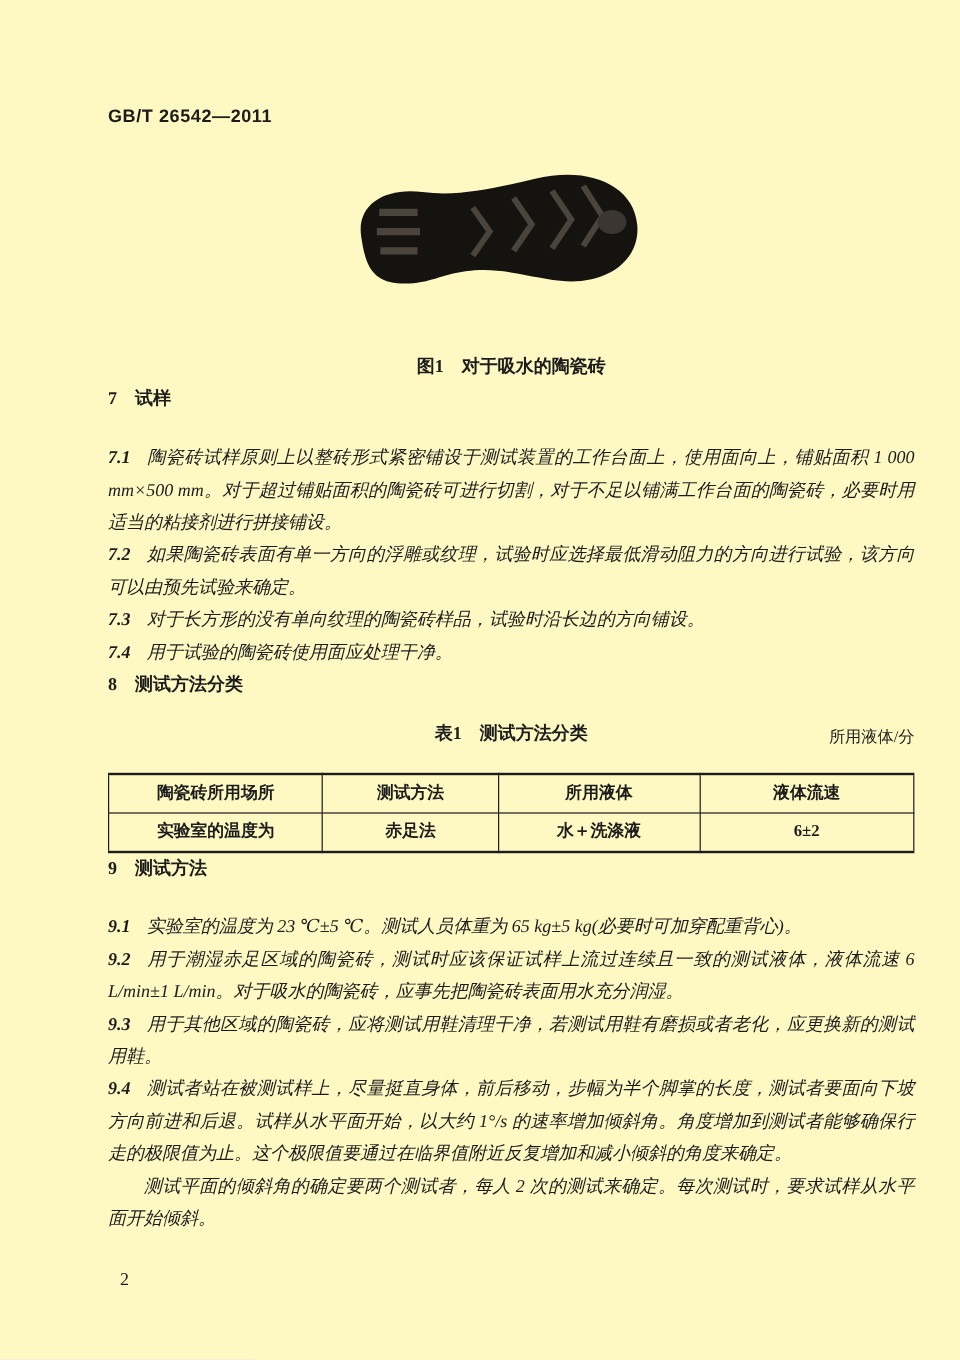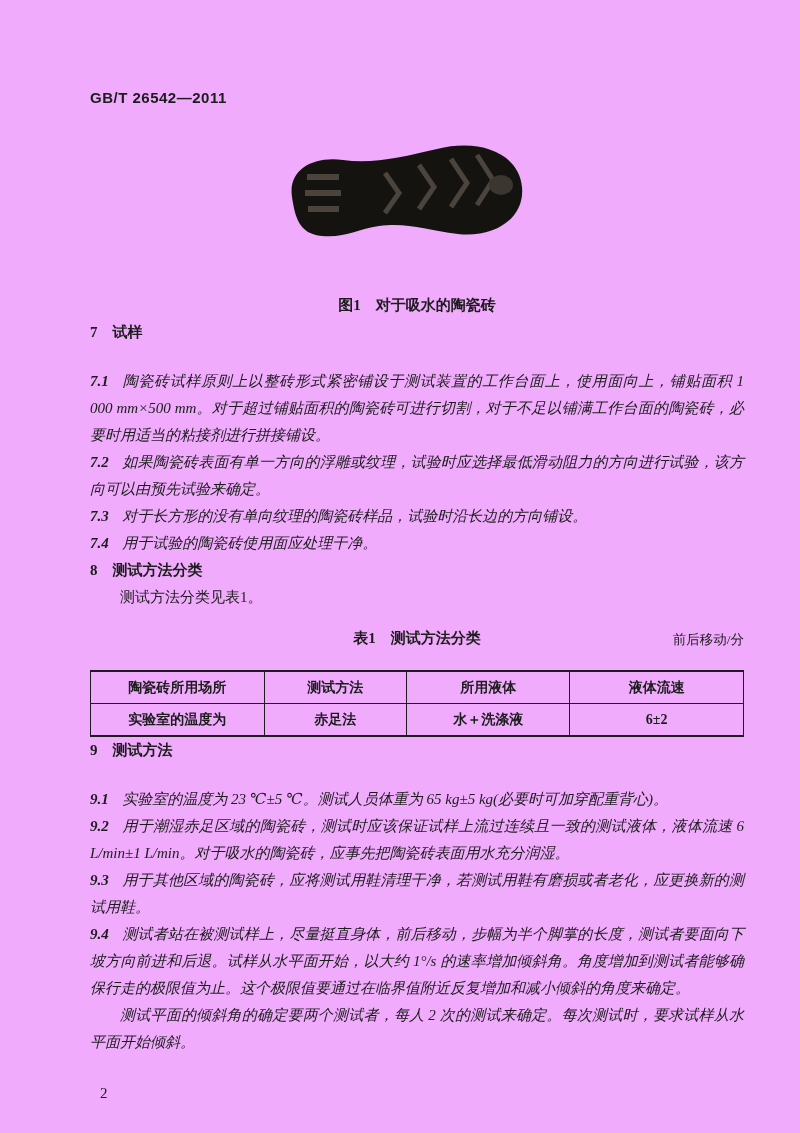--- a/index.html
+++ b/index.html
@@ -5,23 +5,23 @@
   html, body {
     margin: 0;
     padding: 0;
     background: #e9e9e9;
   }
   .page {
     position: relative;
     width: 800px;
     height: 1133px;
     margin: 0 auto;
-    background: #f0abfc;
+    background: #fef9c3;
     box-sizing: border-box;
-    padding: 84px 56px 0 90px;
+    padding: 84px 38px 0 90px;
     overflow: hidden;
     color: #1c1c1c;
     font-family: "Liberation Serif", "DejaVu Serif", serif;
     font-size: 15px;
     line-height: 27px;
   }
   .doc-header {
     font-family: "Liberation Sans", "DejaVu Sans", sans-serif;
     font-weight: 600;
     font-size: 15px;
@@ -143,25 +143,24 @@
 
   <div class="clauses">
     <p class="clause"><span class="num">7.1</span><span>陶瓷砖试样原则上以整砖形式紧密铺设于测试装置的工作台面上，使用面向上，铺贴面积 1 000 mm×500 mm。对于超过铺贴面积的陶瓷砖可进行切割，对于不足以铺满工作台面的陶瓷砖，必要时用适当的粘接剂进行拼接铺设。</span></p>
     <p class="clause"><span class="num">7.2</span><span>如果陶瓷砖表面有单一方向的浮雕或纹理，试验时应选择最低滑动阻力的方向进行试验，该方向可以由预先试验来确定。</span></p>
     <p class="clause"><span class="num">7.3</span><span>对于长方形的没有单向纹理的陶瓷砖样品，试验时沿长边的方向铺设。</span></p>
     <p class="clause"><span class="num">7.4</span><span>用于试验的陶瓷砖使用面应处理干净。</span></p>
   </div>
 
   <h2 class="sec sec8">8　测试方法分类</h2>
 
-  <p class="indent table-intro">测试方法分类见表1。</p>
 
   <div class="table-caption-row">
     <div class="table-caption">表1　测试方法分类</div>
-    <div class="unit-note">前后移动/分</div>
+    <div class="unit-note">所用液体/分</div>
   </div>
 
   <table class="methods">
     <colgroup>
       <col class="col1">
         <col class="col2">
         <col class="col3">
         <col class="col4">
     </colgroup>
     <thead>

